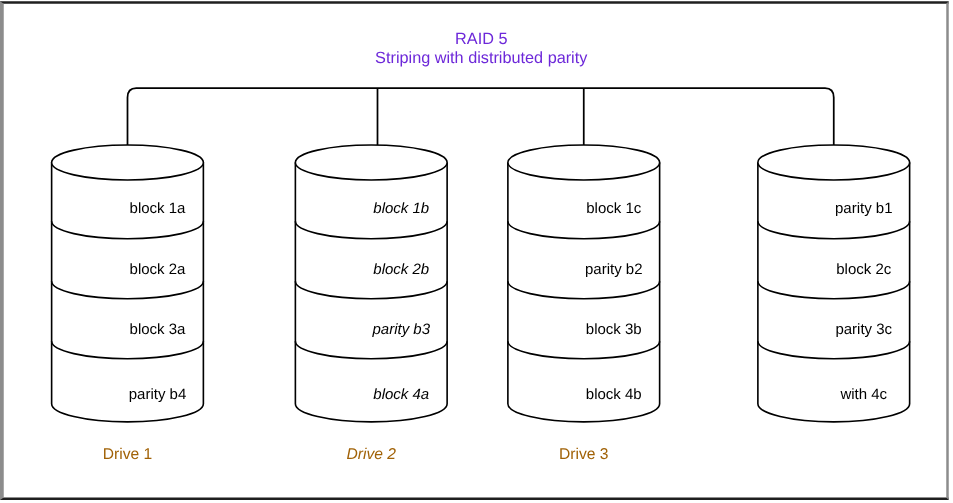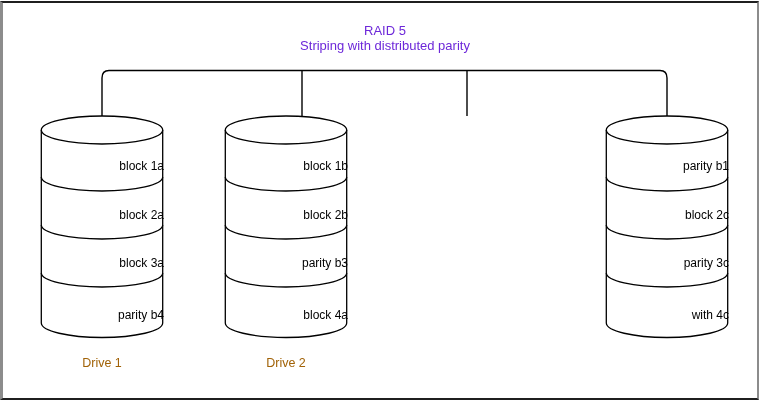--- a/index.html
+++ b/index.html
@@ -39,36 +39,37 @@
     position: absolute;
     top: 0; left: 0;
   }
   .drive {
     position: absolute;
     top: 115px;
     width: 124px;
     height: 270px;
   }
   .drive.d1 { left: 40px; }
-  .drive.d2 { left: 224px; }
+  .drive.d2 { left: 235px; font-style: italic; }
   .drive.d3 { left: 405px; }
   .drive.d4 { left: 605px; }
   .cyl-svg {
     position: absolute;
     top: 0; left: 0;
   }
   .seg-label {
     position: absolute;
     left: 0;
     width: 124px;
     height: 16px;
     line-height: 16px;
-    text-align: right;
+    text-align: center;
     font-size: 12px;
     color: #000000;
+    padding-left: 24px;
   }
   .seg-label.s1 { top: 43px; }
   .seg-label.s2 { top: 92px; }
   .seg-label.s3 { top: 140px; }
   .seg-label.s4 { top: 192px; }
   .drive-label {
     position: absolute;
     top: 240px;
     left: 0;
     width: 124px;
@@ -120,20 +121,34 @@
       <path d="M1.3 158 A60.7 14 0 0 0 122.7 158" fill="none" stroke="#000000" stroke-width="1.3"></path>
       <ellipse cx="62" cy="15" rx="60.7" ry="14" fill="#ffffff" stroke="#000000" stroke-width="1.3"></ellipse>
     </svg>
     <div class="seg-label s1">block 1b</div>
     <div class="seg-label s2">block 2b</div>
     <div class="seg-label s3">parity b3</div>
     <div class="seg-label s4">block 4a</div>
     <div class="drive-label">Drive 2</div>
   </div>
 
+  <div class="drive d3">
+    <svg class="cyl-svg" width="124" height="226" viewBox="0 0 124 226">
+      <path d="M1.3 15 L1.3 208 A60.7 14.5 0 0 0 122.7 208 L122.7 15" fill="none" stroke="#000000" stroke-width="1.3"></path>
+      <path d="M1.3 62 A60.7 14 0 0 0 122.7 62" fill="none" stroke="#000000" stroke-width="1.3"></path>
+      <path d="M1.3 110 A60.7 14 0 0 0 122.7 110" fill="none" stroke="#000000" stroke-width="1.3"></path>
+      <path d="M1.3 158 A60.7 14 0 0 0 122.7 158" fill="none" stroke="#000000" stroke-width="1.3"></path>
+      <ellipse cx="62" cy="15" rx="60.7" ry="14" fill="#ffffff" stroke="#000000" stroke-width="1.3"></ellipse>
+    </svg>
+    <div class="seg-label s1">block 1c</div>
+    <div class="seg-label s2">parity b2</div>
+    <div class="seg-label s3">block 3b</div>
+    <div class="seg-label s4">block 4b</div>
+    <div class="drive-label">Drive 3</div>
+  </div>
 
   <div class="drive d4">
     <svg class="cyl-svg" width="124" height="226" viewBox="0 0 124 226">
       <path d="M1.3 15 L1.3 208 A60.7 14.5 0 0 0 122.7 208 L122.7 15" fill="none" stroke="#000000" stroke-width="1.3"></path>
       <path d="M1.3 62 A60.7 14 0 0 0 122.7 62" fill="none" stroke="#000000" stroke-width="1.3"></path>
       <path d="M1.3 110 A60.7 14 0 0 0 122.7 110" fill="none" stroke="#000000" stroke-width="1.3"></path>
       <path d="M1.3 158 A60.7 14 0 0 0 122.7 158" fill="none" stroke="#000000" stroke-width="1.3"></path>
       <ellipse cx="62" cy="15" rx="60.7" ry="14" fill="#ffffff" stroke="#000000" stroke-width="1.3"></ellipse>
     </svg>
     <div class="seg-label s1">parity b1</div>

